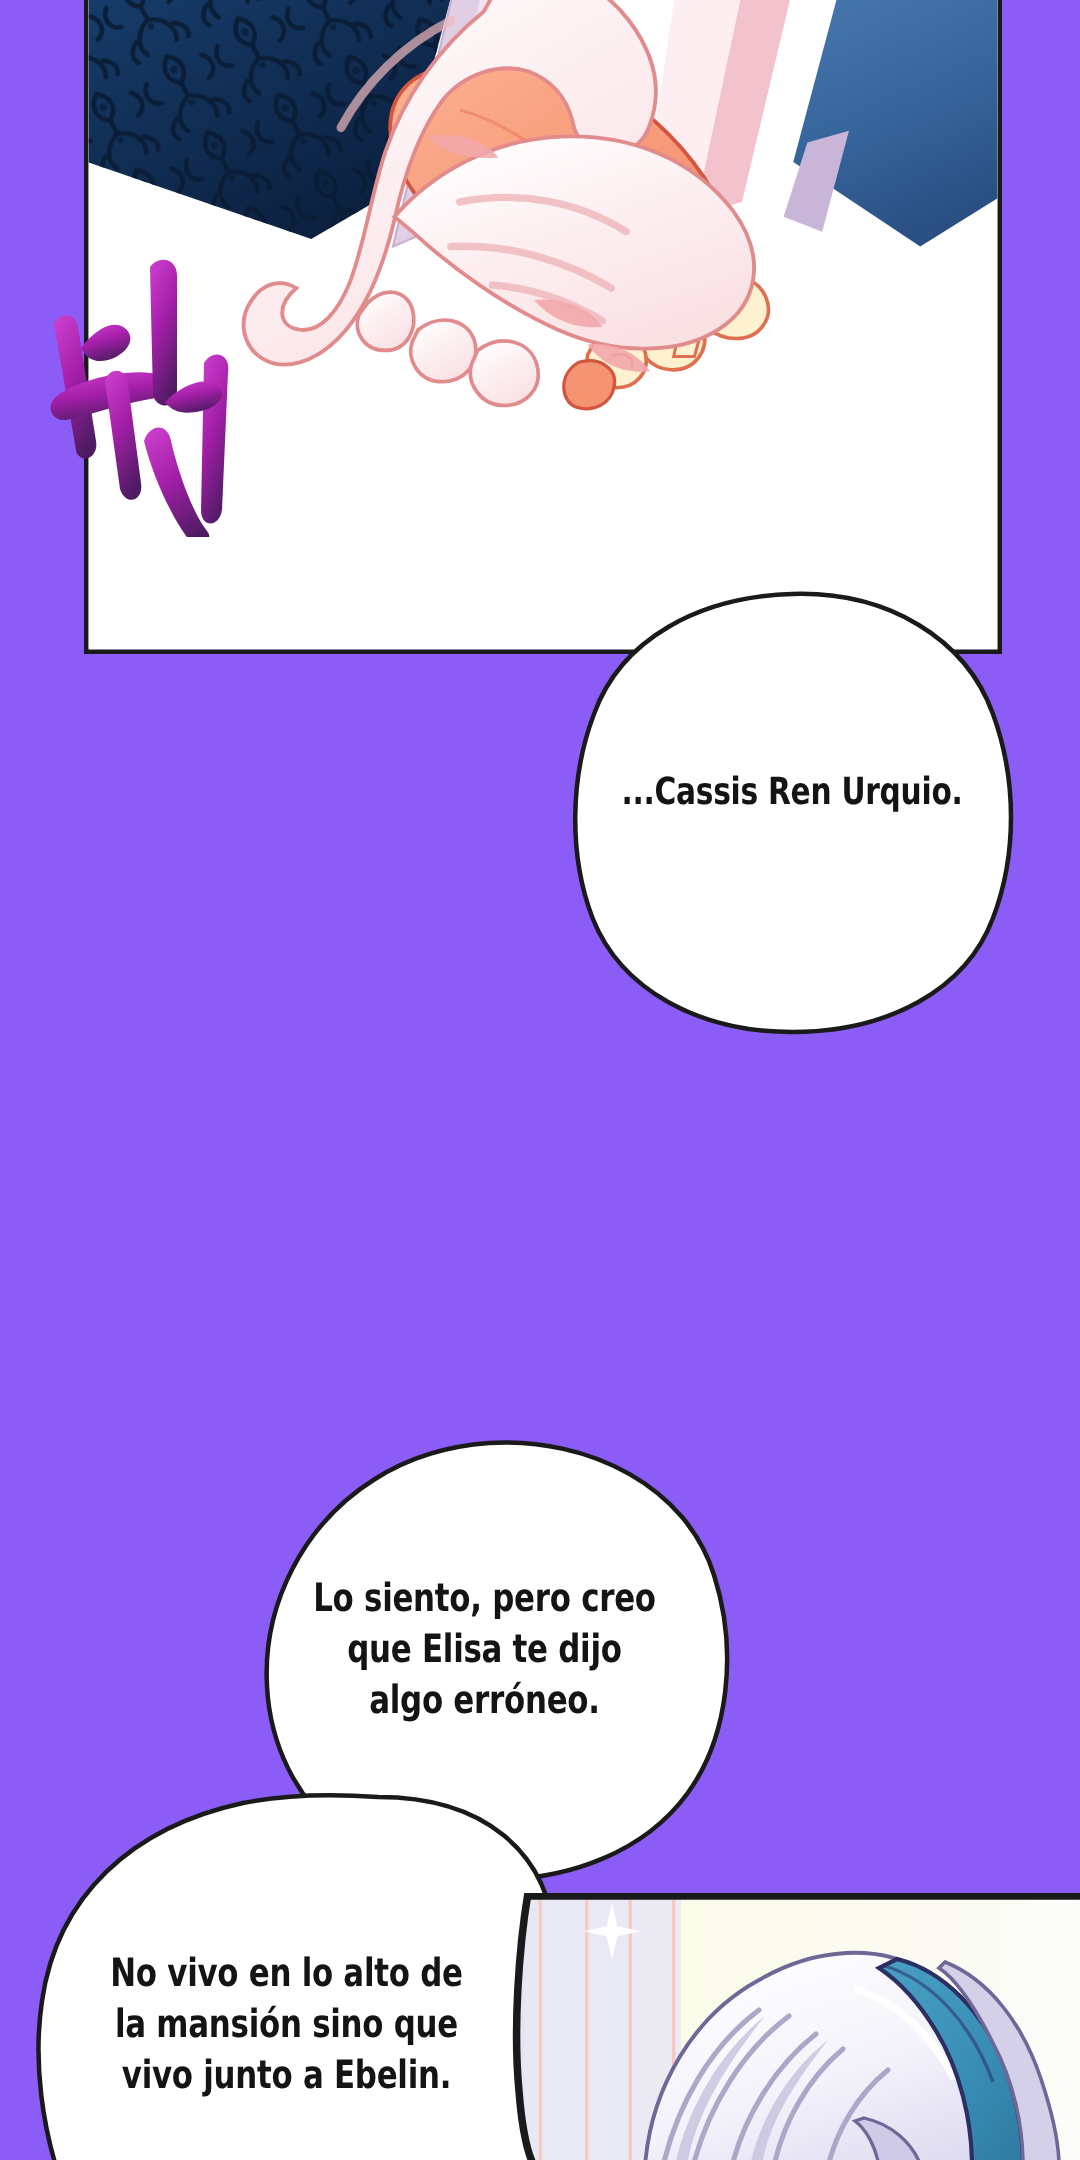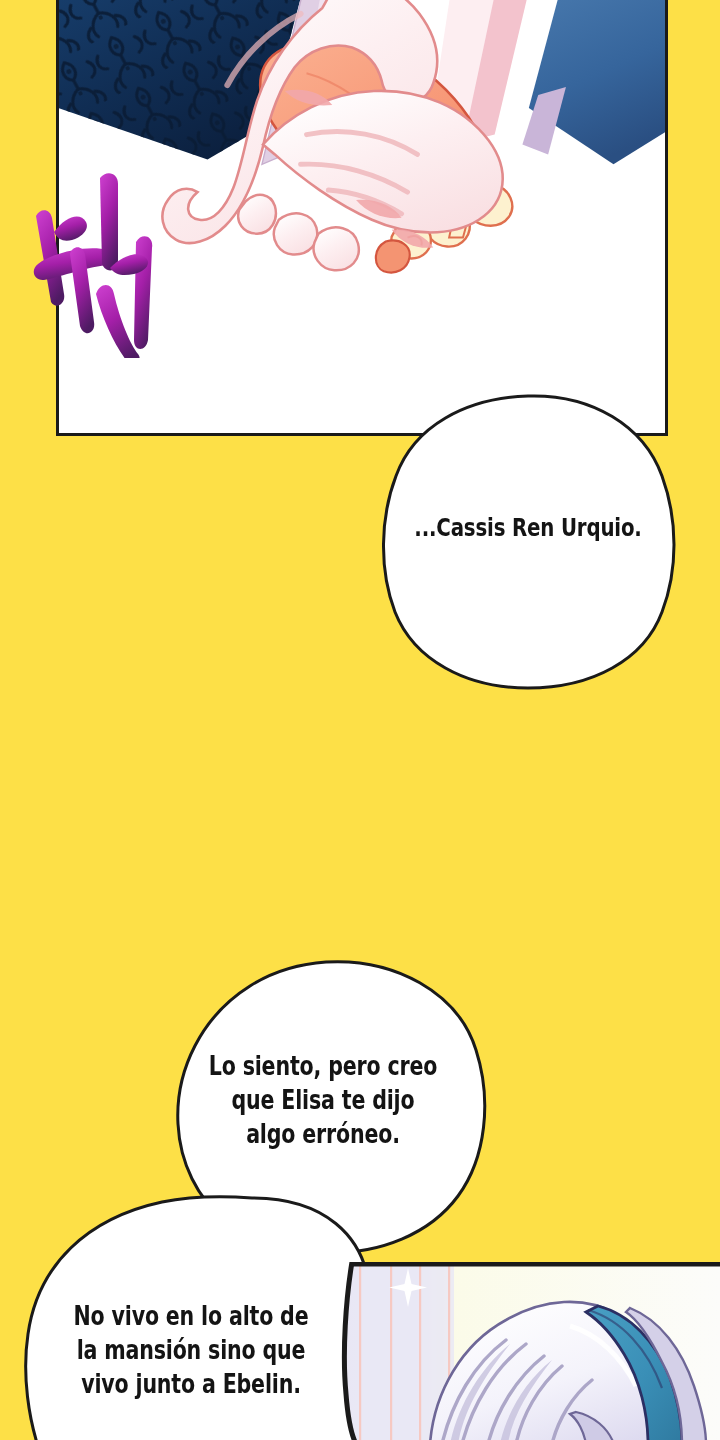--- a/index.html
+++ b/index.html
@@ -8,21 +8,21 @@
     padding: 0;
     background: #ffffff;
   }
   body {
     font-family: "DejaVu Sans", sans-serif;
   }
   #page {
     position: relative;
     width: 720px;
     height: 1440px;
-    background: #fde047;
+    background: #8b5cf6;
     overflow: hidden;
   }
 
   
   #panel-one {
     position: absolute;
     left: 56px;
     top: -4px;
     width: 612px;
     height: 440px;

